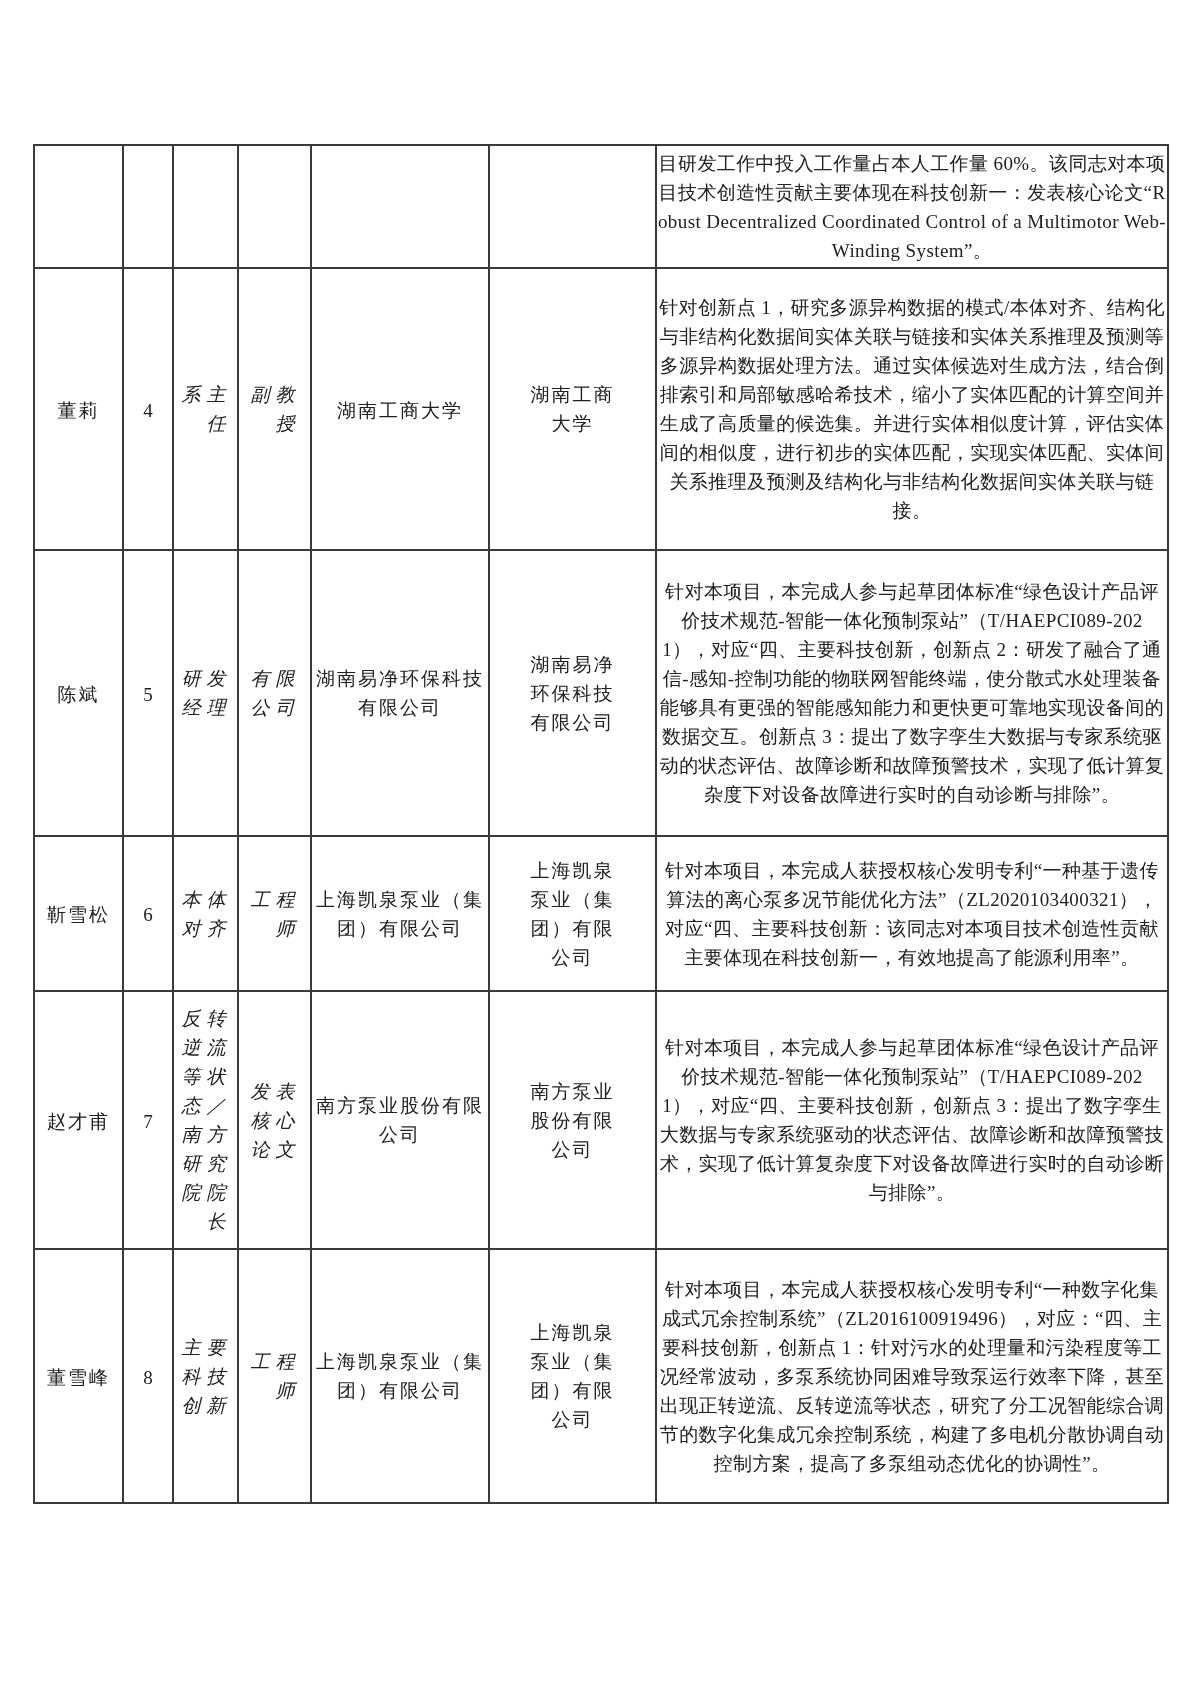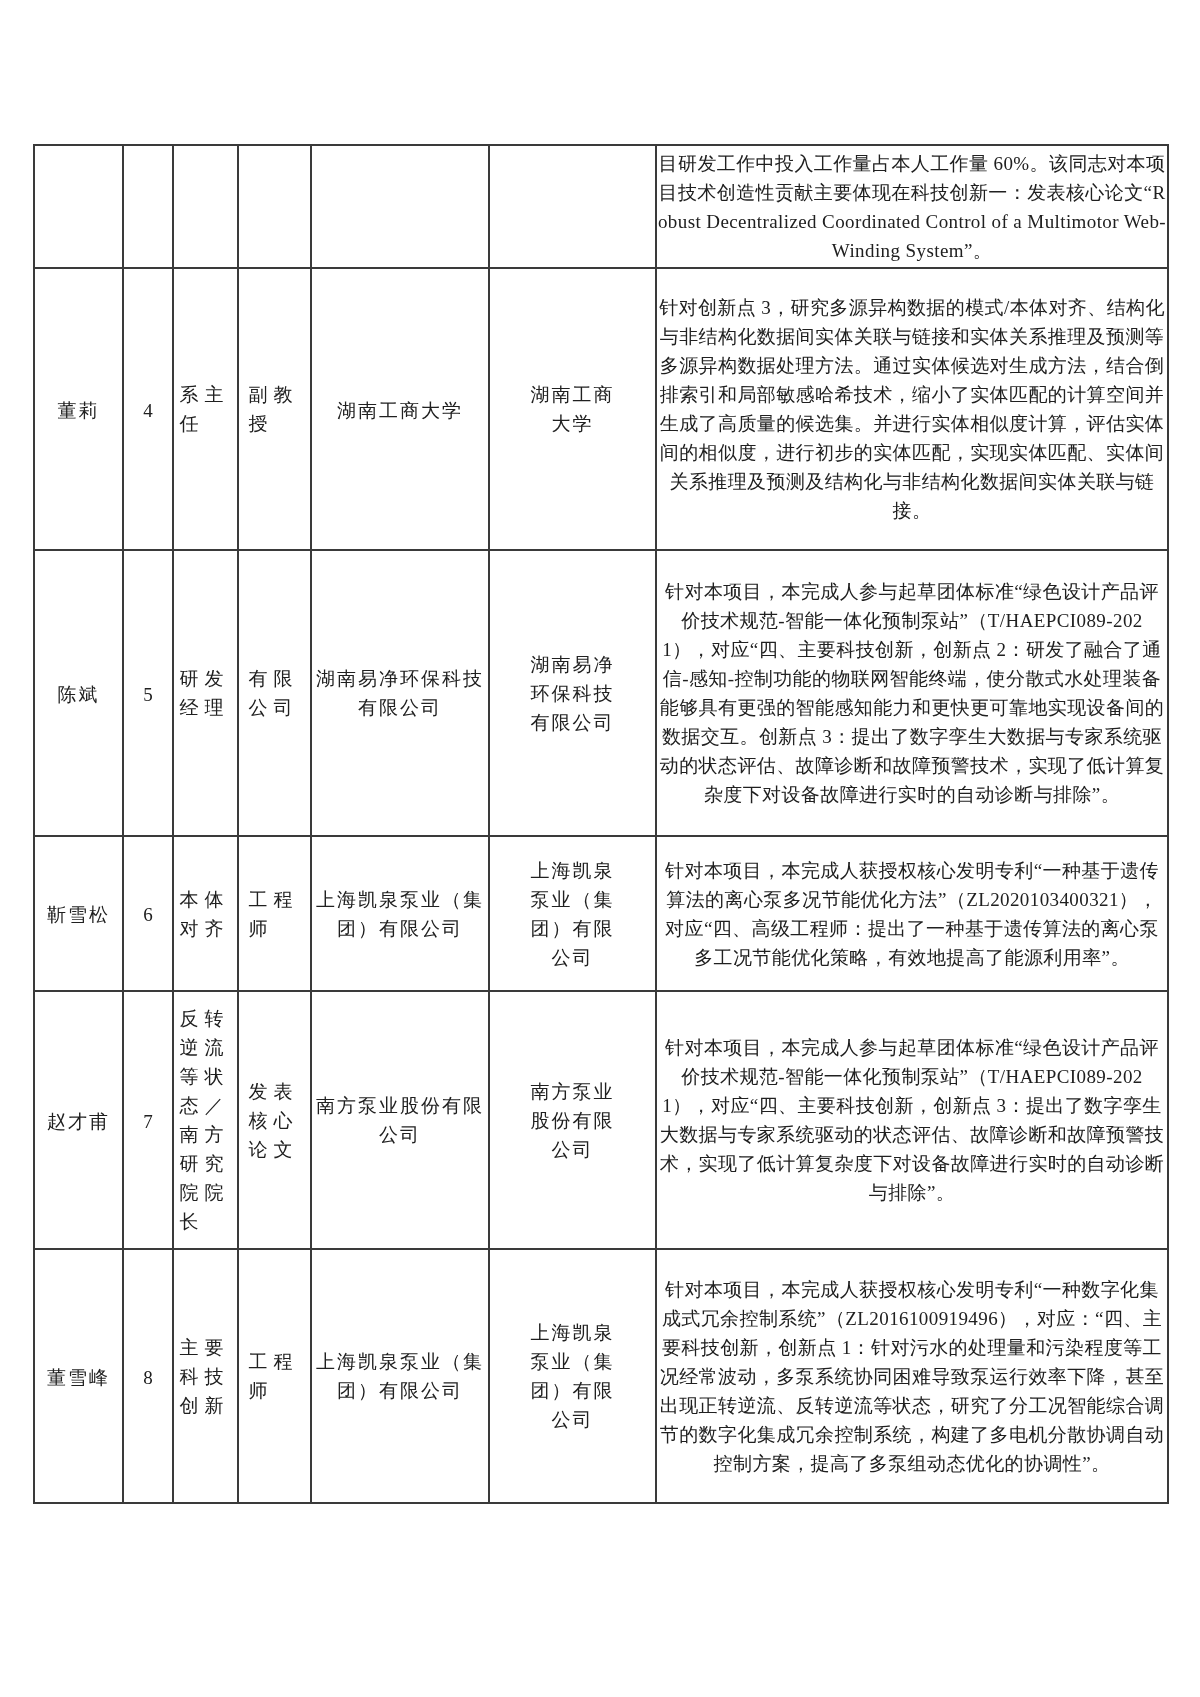--- a/index.html
+++ b/index.html
@@ -33,21 +33,22 @@
   td.c-contrib span{
     display:block;
     word-break:break-all;
     letter-spacing:0.4px;
   }
   .inner{display:inline-block;vertical-align:middle;}
   .w2{
     width:52px;
     word-break:break-all;
     letter-spacing:6px;
-    text-align:left;
+    text-align:right;
+    font-style:italic;
   }
   .w4{
     width:88px;
     word-break:break-all;
     letter-spacing:2px;
     text-align:center;
   }
   .w-work{
     width:170px;
     word-break:break-all;
@@ -86,21 +87,21 @@
           </td>
   </tr>
         <tr style="height: 282px;">
     <td class="c-name"><span class="inner w-name">董莉</span></td>
     <td class="c-no"><span class="inner">4</span></td>
     <td class="c-pos"><span class="inner w2">系主任</span></td>
     <td class="c-title"><span class="inner w2">副教授</span></td>
     <td class="c-work"><span class="inner w-work">湖南工商大学</span></td>
     <td class="c-comp"><span class="inner w4">湖南工商大学</span></td>
     <td class="c-contrib">
-            <span>针对创新点 3，研究多源异构数据的模式/本体对齐、结构化与非结构化数据间实体关联与链接和实体关系推理及预测等多源异构数据处理方法。通过实体候选对生成方法，结合倒排索引和局部敏感哈希技术，缩小了实体匹配的计算空间并生成了高质量的候选集。并进行实体相似度计算，评估实体间的相似度，进行初步的实体匹配，实现实体匹配、实体间关系推理及预测及结构化与非结构化数据间实体关联与链接。</span>
+            <span>针对创新点 1，研究多源异构数据的模式/本体对齐、结构化与非结构化数据间实体关联与链接和实体关系推理及预测等多源异构数据处理方法。通过实体候选对生成方法，结合倒排索引和局部敏感哈希技术，缩小了实体匹配的计算空间并生成了高质量的候选集。并进行实体相似度计算，评估实体间的相似度，进行初步的实体匹配，实现实体匹配、实体间关系推理及预测及结构化与非结构化数据间实体关联与链接。</span>
           </td>
   </tr>
         <tr style="height: 286px;">
     <td class="c-name"><span class="inner w-name">陈斌</span></td>
     <td class="c-no"><span class="inner">5</span></td>
     <td class="c-pos"><span class="inner w2">研发经理</span></td>
     <td class="c-title"><span class="inner w2">有限公司</span></td>
     <td class="c-work"><span class="inner w-work">湖南易净环保科技有限公司</span></td>
     <td class="c-comp"><span class="inner w4">湖南易净环保科技有限公司</span></td>
     <td class="c-contrib">
@@ -108,21 +109,21 @@
           </td>
   </tr>
         <tr style="height: 155px;">
     <td class="c-name"><span class="inner w-name">靳雪松</span></td>
     <td class="c-no"><span class="inner">6</span></td>
     <td class="c-pos"><span class="inner w2">本体对齐</span></td>
     <td class="c-title"><span class="inner w2">工程师</span></td>
     <td class="c-work"><span class="inner w-work">上海凯泉泵业（集团）有限公司</span></td>
     <td class="c-comp"><span class="inner w4">上海凯泉泵业（集团）有限公司</span></td>
     <td class="c-contrib">
-            <span>针对本项目，本完成人获授权核心发明专利“一种基于遗传算法的离心泵多况节能优化方法”（ZL2020103400321），对应“四、高级工程师：提出了一种基于遗传算法的离心泵多工况节能优化策略，有效地提高了能源利用率”。</span>
+            <span>针对本项目，本完成人获授权核心发明专利“一种基于遗传算法的离心泵多况节能优化方法”（ZL2020103400321），对应“四、主要科技创新：该同志对本项目技术创造性贡献主要体现在科技创新一，有效地提高了能源利用率”。</span>
           </td>
   </tr>
         <tr style="height: 258px;">
     <td class="c-name"><span class="inner w-name">赵才甫</span></td>
     <td class="c-no"><span class="inner">7</span></td>
     <td class="c-pos"><span class="inner w2">反转逆流等状态／南方研究院院长</span></td>
     <td class="c-title"><span class="inner w2">发表核心论文</span></td>
     <td class="c-work"><span class="inner w-work">南方泵业股份有限公司</span></td>
     <td class="c-comp"><span class="inner w4">南方泵业股份有限公司</span></td>
     <td class="c-contrib">

